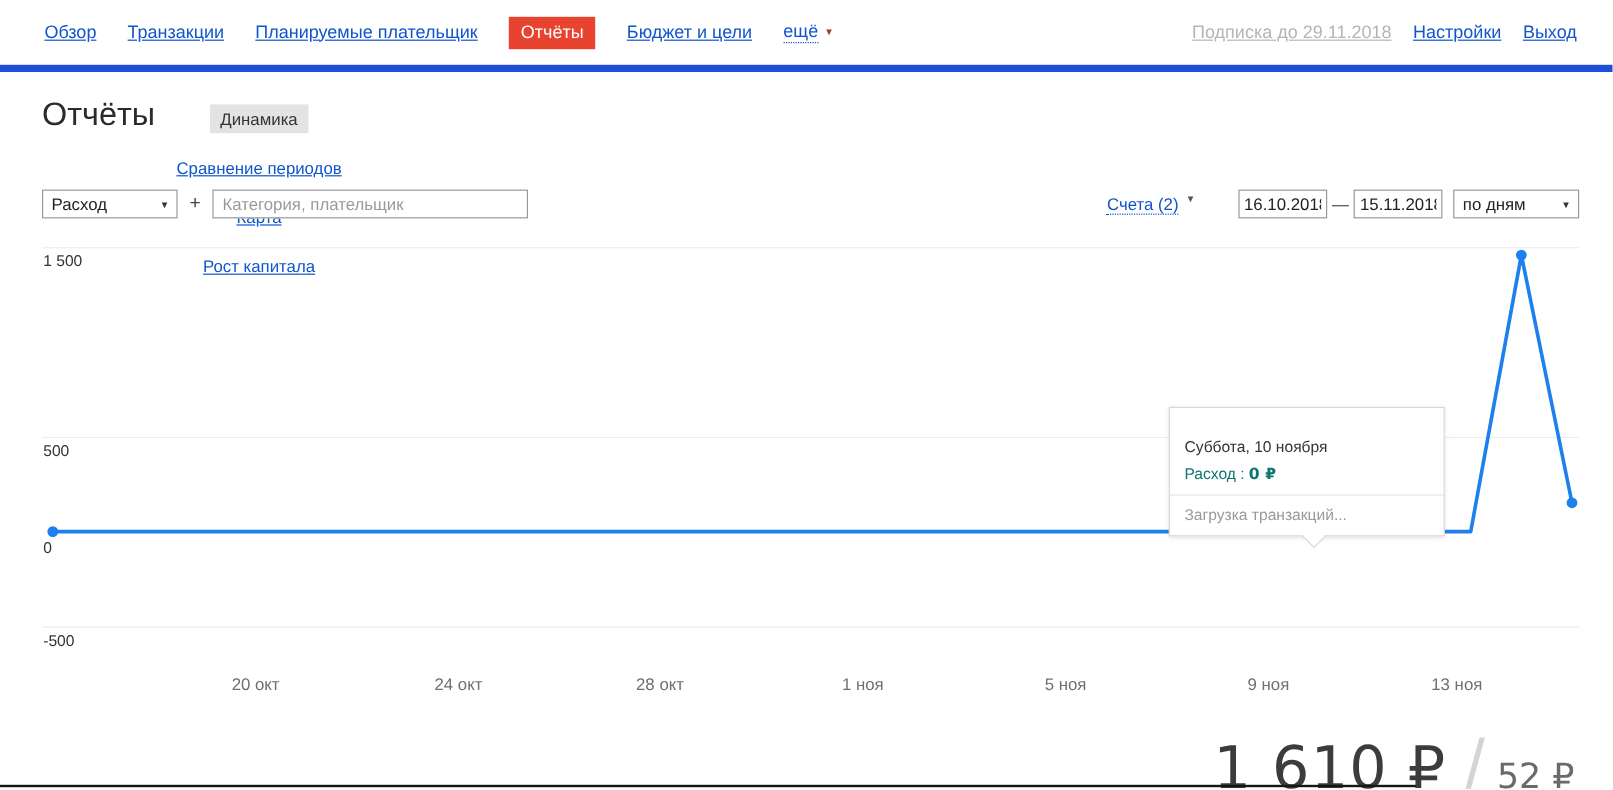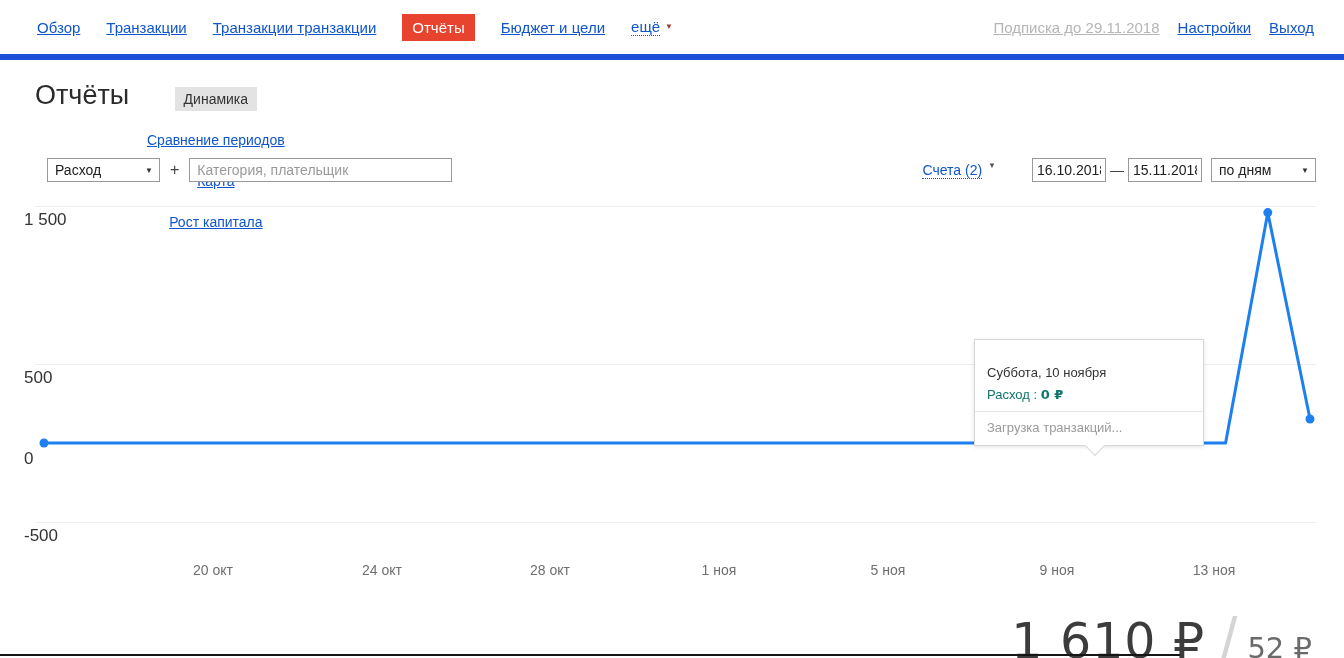--- a/index.html
+++ b/index.html
@@ -24,42 +24,42 @@
   .sub-link { font-size:15px; color:#b5b5b5; text-decoration:underline; cursor:pointer; }
 
   
   .page-title { position:absolute; left:35px; top:80px; font-size:27px; font-weight:400; color:#2b2b2b; }
   .tabs { position:absolute; left:147px; top:87px; display:flex; align-items:center; gap:17px;flex-direction:column; }
   .tab { font-size:14px; color:#1155cc; text-decoration:underline; cursor:pointer; padding:4px 0; white-space:nowrap; }
   .tab.active { background:#e3e3e3; color:#333; text-decoration:none; padding:4px 9px; }
 
   
   .filters { position:absolute; top:158px; left:0; width:100%; height:26px; }
-  .f-left { position:absolute; left:35px; top:0; display:flex; align-items:center; gap:10px;margin-left:12px; }
+  .f-left { position:absolute; left:35px; top:0; display:flex; align-items:center; gap:10px; }
   .f-right { position:absolute; right:28px; top:0; display:flex; align-items:center; }
   .selectbox { position:relative; border:1px solid #999; background:#fff; height:24px;
                display:flex; align-items:center; padding:0 22px 0 7px; font-size:14px; color:#222; cursor:pointer; }
   .selectbox .caret { position:absolute; right:6px; top:8px; }
   .sel-type { width:113px; }
   .sel-group { width:105px; }
   .plus { font-size:16px; color:#444; }
   .search-input { width:263px; height:24px; border:1px solid #999; font-size:14px; padding:0 7px;
                   font-family:"Liberation Sans", sans-serif; color:#333; }
   .search-input::placeholder { color:#9a9a9a; opacity:1; }
   .accounts { display:flex; align-items:flex-start; gap:6px; margin-right:36px; cursor:pointer; }
   .accounts .lbl { font-size:14px; color:#1155cc; border-bottom:1px dotted #1155cc; }
   .date-input { width:74px; height:24px; border:1px solid #999; font-size:14px; padding:0 4px;
                 color:#222; font-family:"Liberation Sans", sans-serif; }
   .dash { font-size:14px; color:#444; margin:0 4px; }
   .sel-group-wrap { margin-left:9px; }
 
   
   .chart { position:absolute; left:0; top:200px; width:1344px; height:380px; }
   .gridline { position:absolute; left:35px; width:1281px; height:1px; background:#ededed; }
-  .ylabel { position:absolute; left:24px; font-size:17px; color:#333; }
+  .ylabel { position:absolute; left:36px; font-size:13px; color:#333; }
   .xlabel { position:absolute; top:362px; transform:translateX(-50%); font-size:14px; color:#6f6f6f; white-space:nowrap; }
   .chart svg { position:absolute; left:0; top:0; }
 
   
   .tooltip { position:absolute; left:974px; top:339px; width:230px; background:#fff;
              border:1px solid #d8d8d8; box-shadow:0 1px 4px rgba(0,0,0,0.12);
              padding:25px 12px 10px 12px; z-index:5; }
   .tooltip .row1 { font-size:13px; color:#333; margin-bottom:7px; }
   .tooltip .row2 { font-size:13px; color:#0f766e; margin-bottom:9px; }
   .tooltip .row2 b { font-weight:bold; }
@@ -80,21 +80,21 @@
 </head>
 <body>
 
 <div class="app">
 
   <div class="topbar">
     <div class="nav-left" id="nav-left">
 
       <span class="nav-link">Обзор</span>
         <span class="nav-link">Транзакции</span>
-        <span class="nav-link">Транзакции транзакции</span>
+        <span class="nav-link">Планируемые плательщик</span>
         <span class="nav-link active">Отчёты</span>
         <span class="nav-link">Бюджет и цели</span>
         <span class="nav-more">
         <span class="lbl">ещё</span>
         <span class="caret red">▼</span>
       </span>
     </div>
     <div class="nav-right">
       <span class="sub-link">Подписка до 29.11.2018</span>
       <span class="nav-link">Настройки</span>

